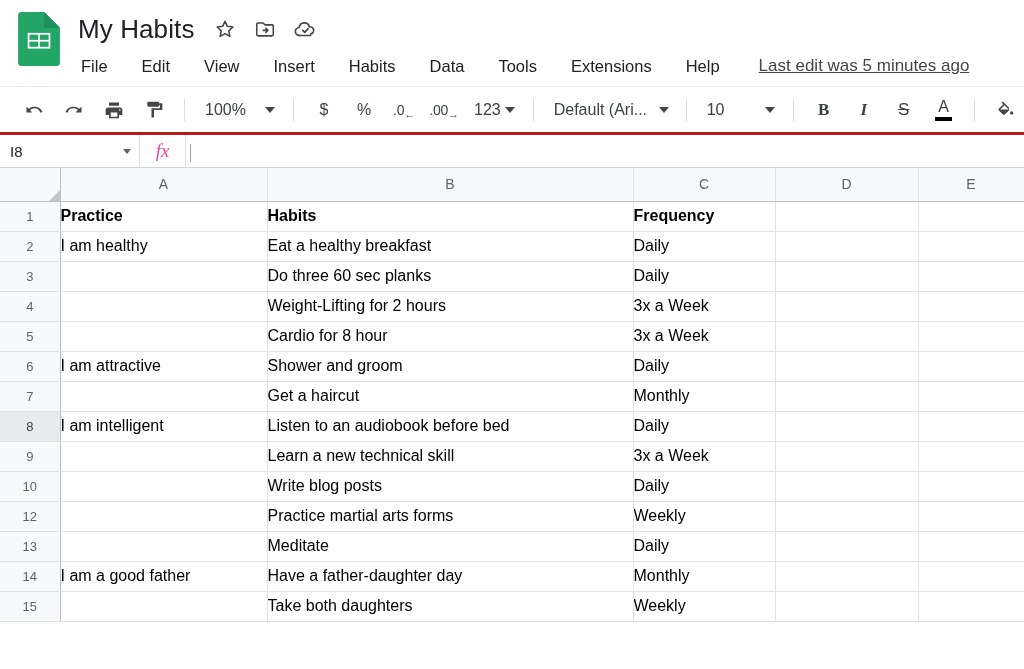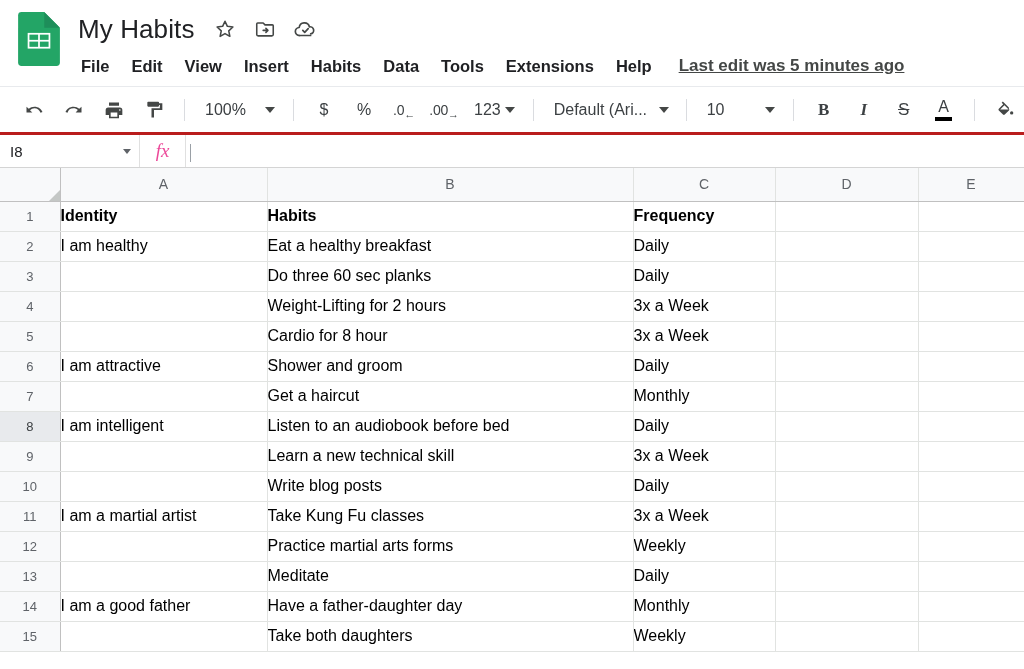--- a/index.html
+++ b/index.html
@@ -53,22 +53,21 @@
     flex: 0 0 auto;
   }
   .hdr-icon:first-of-type { margin-left: 18px; }
   .hdr-icon svg { display: block; }
 
   .menu-row {
     display: flex;
     align-items: center;
     height: 32px;
     margin-left: 4px;
-    gap: 0;
-    font-weight: bold;
+    gap: 12px;
   }
   .menu-item {
     font-size: 16.5px;
     color: #202124;
     padding: 3px 9px;
     margin-right: 4px;
     border-radius: 4px;
     cursor: pointer;
     white-space: nowrap;
   }
@@ -459,21 +458,21 @@
           <th class="colhead">A</th>
           <th class="colhead">B</th>
           <th class="colhead">C</th>
           <th class="colhead">D</th>
           <th class="colhead">E</th>
         </tr>
       </thead>
       <tbody id="sheet-body">
           <tr>
             <td class="rowhead">1</td>
-            <td class="cell bold">Identity</td>
+            <td class="cell bold">Practice</td>
             <td class="cell bold">Habits</td>
             <td class="cell bold">Frequency</td>
             <td class="cell bold"></td>
             <td class="cell bold"></td>
           </tr>
           <tr>
             <td class="rowhead">2</td>
             <td class="cell">I am healthy</td>
             <td class="cell">Eat a healthy breakfast</td>
             <td class="cell">Daily</td>
@@ -538,28 +537,20 @@
           </tr>
           <tr>
             <td class="rowhead">10</td>
             <td class="cell"></td>
             <td class="cell">Write blog posts</td>
             <td class="cell">Daily</td>
             <td class="cell"></td>
             <td class="cell"></td>
           </tr>
           <tr>
-            <td class="rowhead">11</td>
-            <td class="cell">I am a martial artist</td>
-            <td class="cell">Take Kung Fu classes</td>
-            <td class="cell">3x a Week</td>
-            <td class="cell"></td>
-            <td class="cell"></td>
-          </tr>
-          <tr>
             <td class="rowhead">12</td>
             <td class="cell"></td>
             <td class="cell">Practice martial arts forms</td>
             <td class="cell">Weekly</td>
             <td class="cell"></td>
             <td class="cell"></td>
           </tr>
           <tr>
             <td class="rowhead">13</td>
             <td class="cell"></td>

